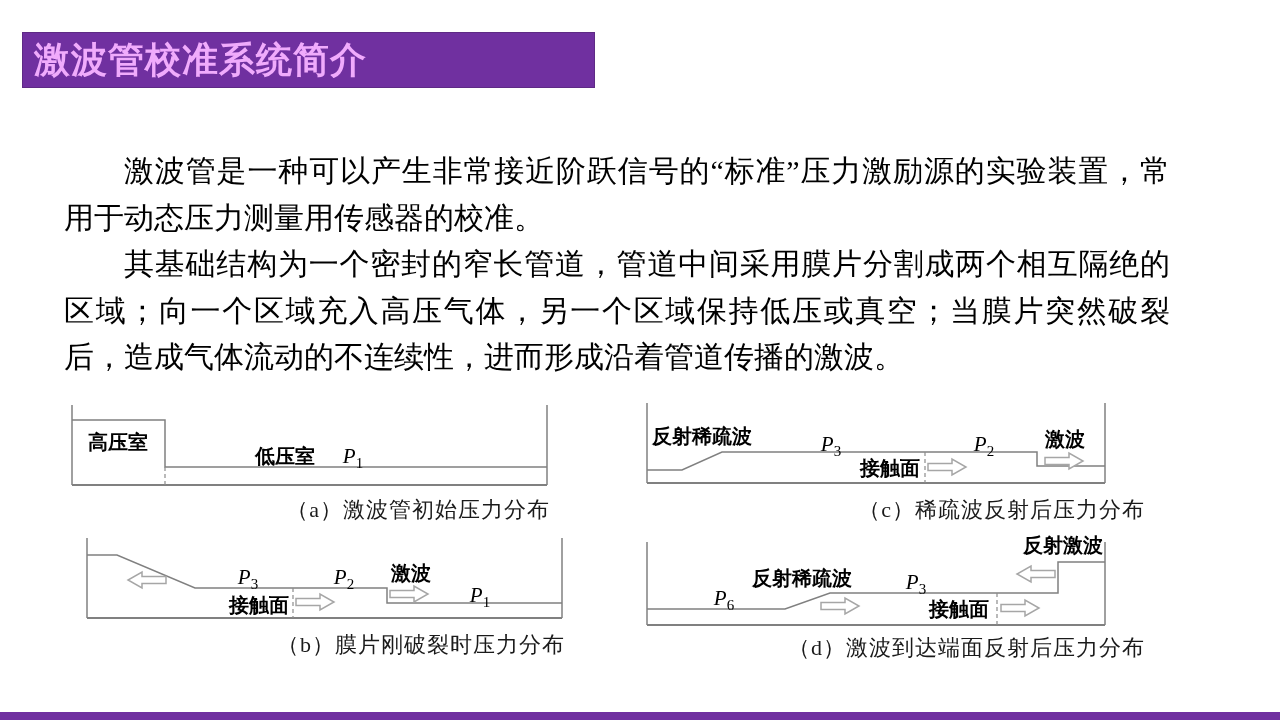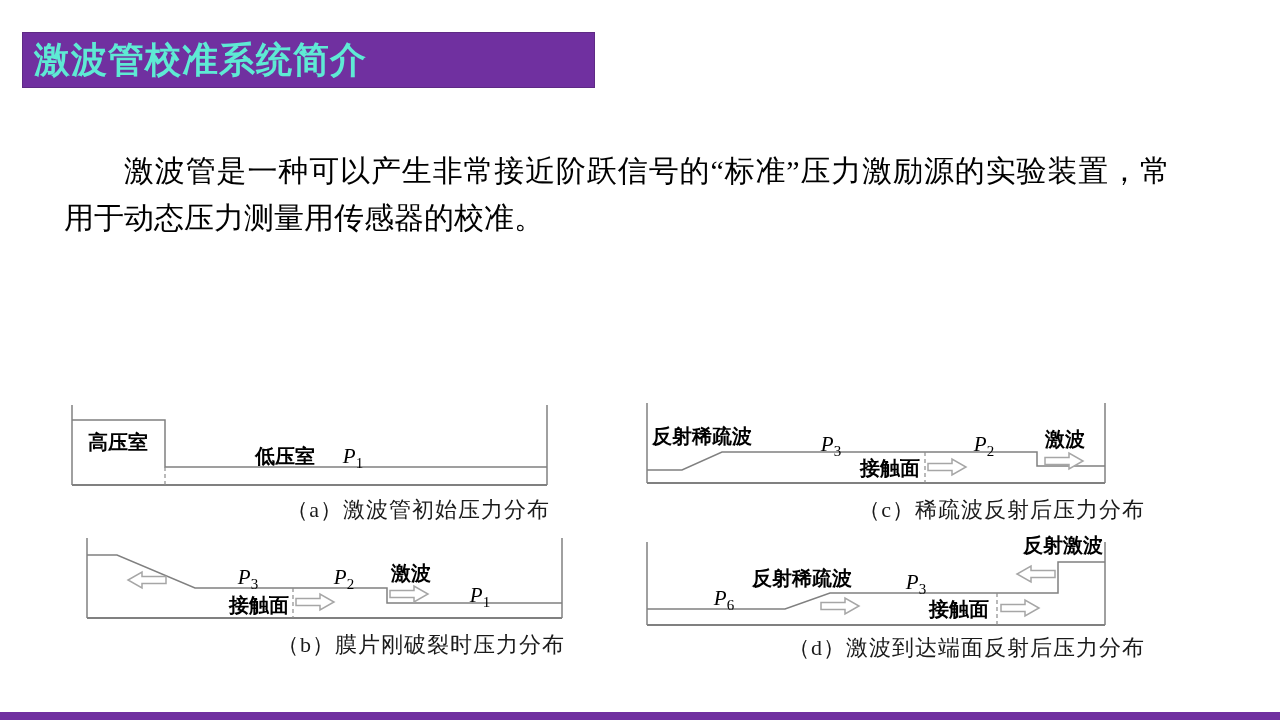--- a/index.html
+++ b/index.html
@@ -6,21 +6,21 @@
   .slide{
     position:relative;width:1280px;height:720px;background:#ffffff;
     overflow:hidden;font-family:"Liberation Serif","DejaVu Serif",serif;
   }
   .title-banner{
     position:absolute;left:22px;top:32px;width:573px;height:56px;
     background:#7030A0;border:1px solid #5e2a85;box-sizing:border-box;
     display:flex;align-items:center;
   }
   .title-banner .title-text{
-    color:#5eead4;font-family:"Liberation Sans","DejaVu Sans",sans-serif;
+    color:#f0abfc;font-family:"Liberation Sans","DejaVu Sans",sans-serif;
     font-weight:bold;font-size:36px;padding-left:11px;letter-spacing:1px;
     white-space:nowrap;
   }
   .body-text{
     position:absolute;left:64px;top:148px;width:1106px;
     font-size:30px;line-height:46.5px;color:#000000;
     text-align:justify;
   }
   .body-text p{margin:0;text-indent:2em;}
   figure{position:absolute;margin:0;padding:0;}
@@ -50,20 +50,21 @@
 <body>
 
 <div class="slide">
 
   <div class="title-banner">
     <span class="title-text">激波管校准系统简介</span>
   </div>
 
   <div class="body-text">
     <p>激波管是一种可以产生非常接近阶跃信号的“标准”压力激励源的实验装置，常用于动态压力测量用传感器的校准。</p>
+    <p>其基础结构为一个密封的窄长管道，管道中间采用膜片分割成两个相互隔绝的区域；向一个区域充入高压气体，另一个区域保持低压或真空；当膜片突然破裂后，造成气体流动的不连续性，进而形成沿着管道传播的激波。</p>
   </div>
 
   <figure class="fig-a">
     <svg width="480" height="92" viewBox="85 398 480 92">
       <path class="tube" d="M87,405 V485"></path>
       <path class="tube" d="M562,405 V485"></path>
       <path class="tube-bottom" d="M87,485 H562"></path>
       <path class="tube" d="M87,420 H180 V467 H562"></path>
       <path class="dash" d="M180,467 V485"></path>
       <text class="clabel" x="133" y="449" text-anchor="middle">高压室</text>

